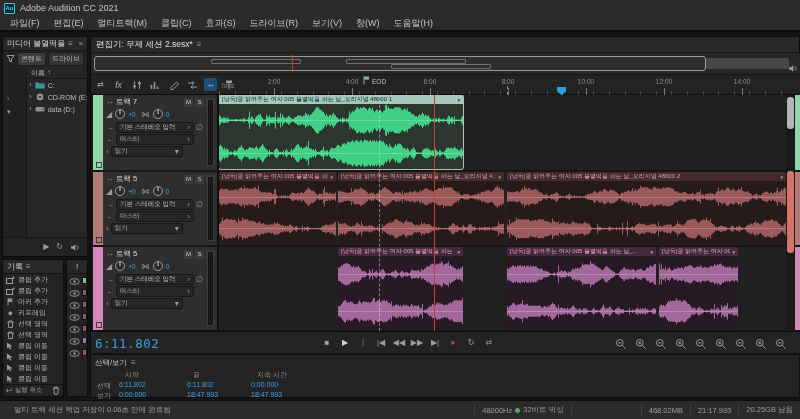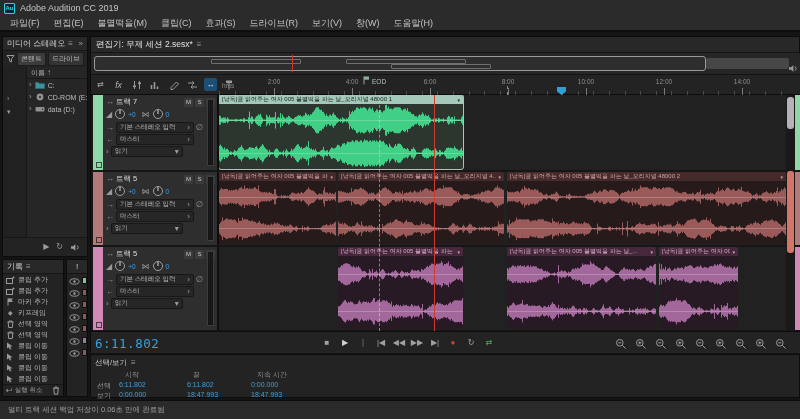--- a/index.html
+++ b/index.html
@@ -126,48 +126,48 @@
   #zoombar{position:absolute;left:524px;top:4px;display:flex;gap:8px}
   
   #selpanel{left:90px;top:354px;width:710px;height:44px}
   #sp-title{position:absolute;left:4px;top:3px;font-size:7.5px;color:#c8c8c8;display:flex;gap:4px;align-items:center}
   .sp-h{position:absolute;font-size:7px;color:#8f8f8f}
   .sp-l{position:absolute;font-size:7px;color:#9a9a9a}
   .sp-v{position:absolute;font-size:7px;color:#3ca0e0}
   
   #statusbar{position:absolute;left:0;top:400px;width:800px;height:19px;background:#2a2a2a;
     border-top:1px solid #0d0d0d;display:flex;align-items:center;font-size:7.5px;color:#9e9e9e}
-  #sb-msg{padding-left:8px;white-space:nowrap}
+  #sb-msg{padding-left:14px;white-space:nowrap}
   #sb-right{margin-left:auto;display:flex;align-items:center;height:100%}
   .sb-seg{display:flex;align-items:center;gap:3px;padding:0 7px;height:10px;border-left:1px solid #404040;white-space:nowrap}
   .sb-spacer{width:70px;height:10px;border-left:1px solid #404040}
   .dot{width:5px;height:5px;border-radius:50%;background:#5f9e63;display:inline-block}
 </style>
 </head>
 <body>
 
 <div id="titlebar" data-name="title-bar">
   <div id="appicon" data-name="app-icon">Au</div>
-  <div id="wintitle" data-name="window-title">Adobe Audition CC 2019</div>
+  <div id="wintitle" data-name="window-title">Adobe Audition CC 2021</div>
 </div>
 <div id="menubar" data-name="menu-bar">
     <span data-name="menu-item-1">파일(F)</span>
     <span data-name="menu-item-2">편집(E)</span>
-    <span data-name="menu-item-3">불멸떡을(M)</span>
+    <span data-name="menu-item-3">멀티트랙(M)</span>
     <span data-name="menu-item-4">클립(C)</span>
     <span data-name="menu-item-5">효과(S)</span>
     <span data-name="menu-item-6">드라이브(R)</span>
     <span data-name="menu-item-7">보기(V)</span>
     <span data-name="menu-item-8">창(W)</span>
     <span data-name="menu-item-9">도움말(H)</span>
   </div>
 
 <div id="mb" class="panel" data-name="media-browser-panel">
   <div class="ptab" data-name="media-browser-tab">
-    <span data-name="media-browser-tab-label">미디어 스테레오</span>
+    <span data-name="media-browser-tab-label">미디어 불멸떡을</span>
     <span class="ico" data-name="panel-menu-icon">≡</span>
     <span class="ico" style="margin-left:auto" data-name="overflow-chevrons-icon">»</span>
   </div>
   <div id="mb-toolbar" data-name="media-browser-toolbar">
     <span class="ico" data-name="filter-icon" id="mb-filter"><svg xmlns="http://www.w3.org/2000/svg" width="9" height="9">
           <path d="M1 1.5h7L5.5 4.8V8L3.5 7V4.8z" fill="none" stroke="#9a9a9a"></path>
         </svg></span>
     <span class="mbtn" style="background:#3c3c3c" data-name="content-button">콘텐트</span>
     <span class="mbtn" data-name="drives-button">드라이브</span>
   </div>
@@ -824,13 +824,24 @@
       <span class="sp-v" data-name="selection-value" style="left: 160px; top: 26px;">0:00.000</span>
       <span class="sp-l" data-name="selection-row-label" style="left: 6px; top: 36px;">보기</span>
       <span class="sp-v" data-name="selection-value" style="left: 28px; top: 36px;">0:00.000</span>
       <span class="sp-v" data-name="selection-value" style="left: 96px; top: 36px;">18:47.993</span>
       <span class="sp-v" data-name="selection-value" style="left: 160px; top: 36px;">18:47.993</span>
     </div>
 </div>
 
 <div id="statusbar" data-name="status-bar">
   <span id="sb-msg" data-name="status-message">멀티 트랙 세션 백업 저장이 0.06초 만에 완료됨</span>
+  <div id="sb-right">
+    <span class="sb-seg">
+      <span data-name="sample-rate">48000Hz</span>
+      <span class="dot" data-name="status-dot-icon"></span>
+      <span data-name="bit-depth">32비트 믹싱</span>
+    </span>
+    <span class="sb-spacer"></span>
+    <span class="sb-seg" data-name="memory-usage">468.02MB</span>
+    <span class="sb-seg" data-name="session-duration">21:17.993</span>
+    <span class="sb-seg" data-name="free-disk-space">20.25GB 남음</span>
+  </div>
 </div>
 
 </body></html>

